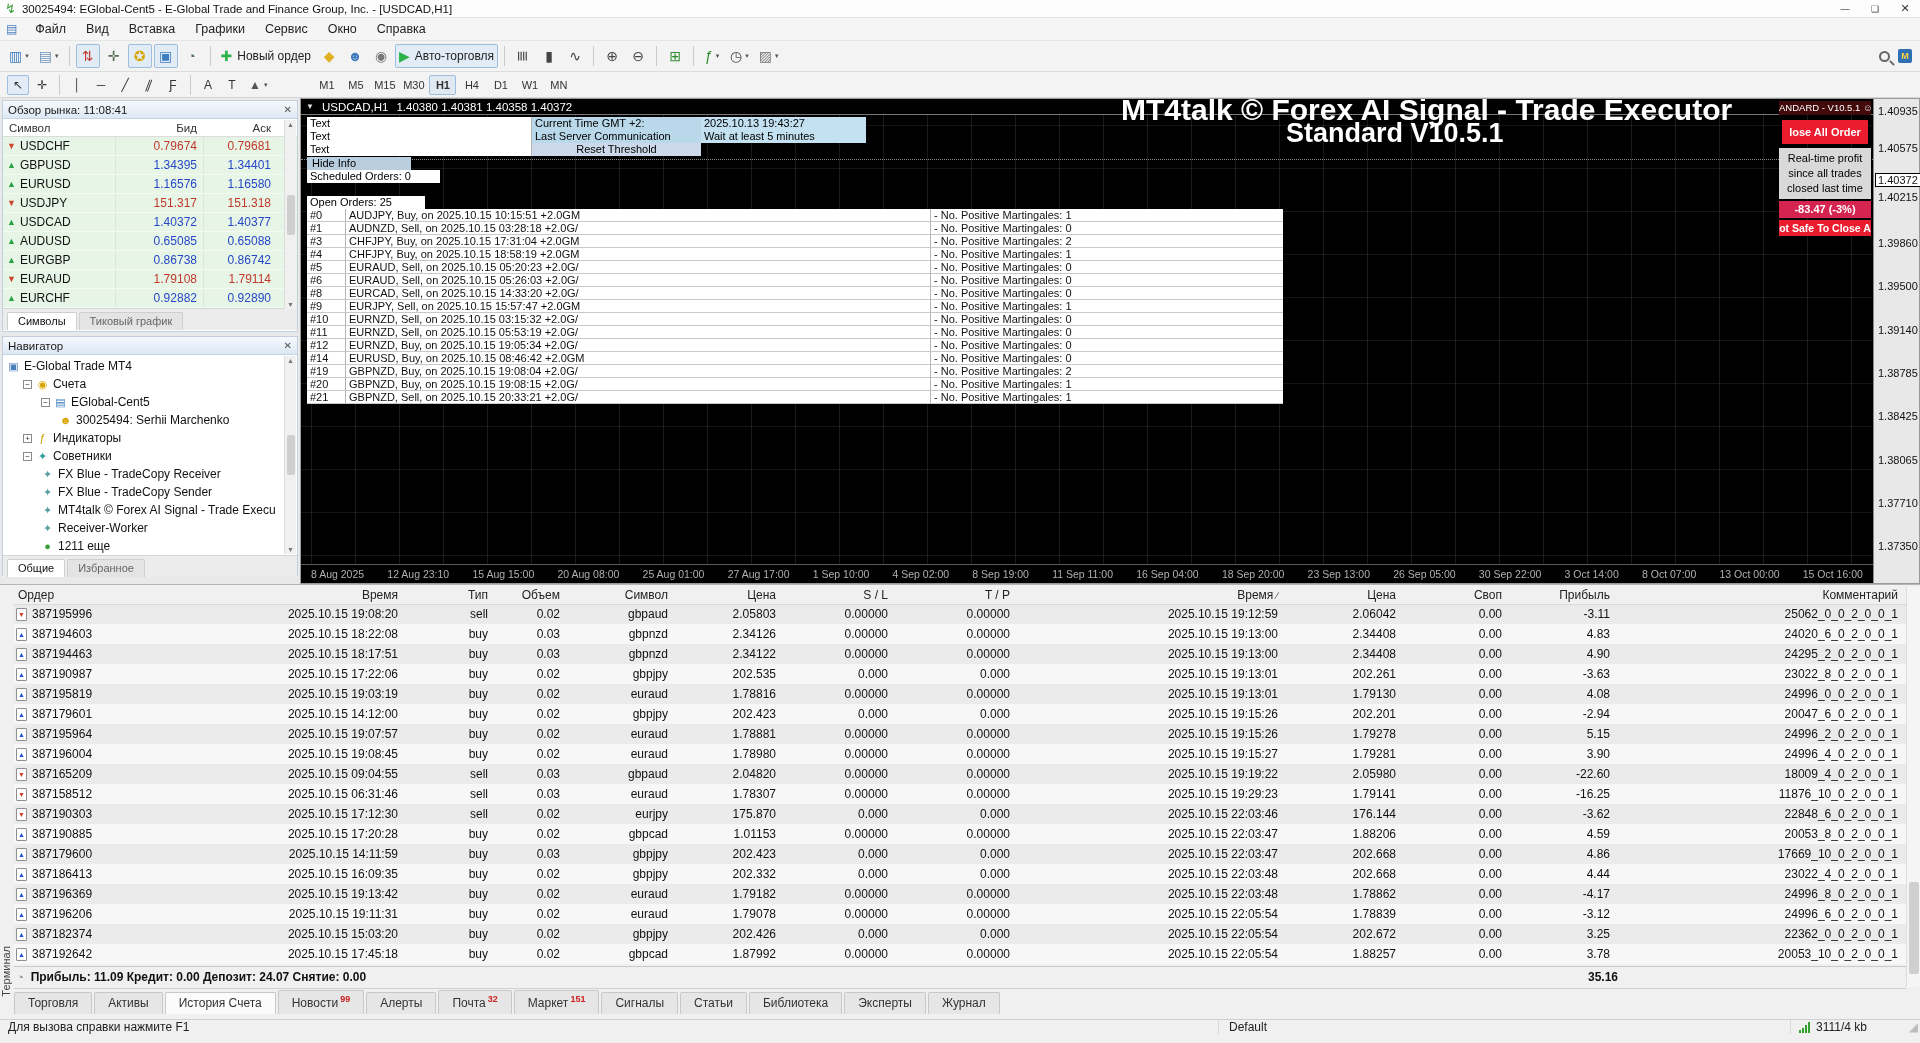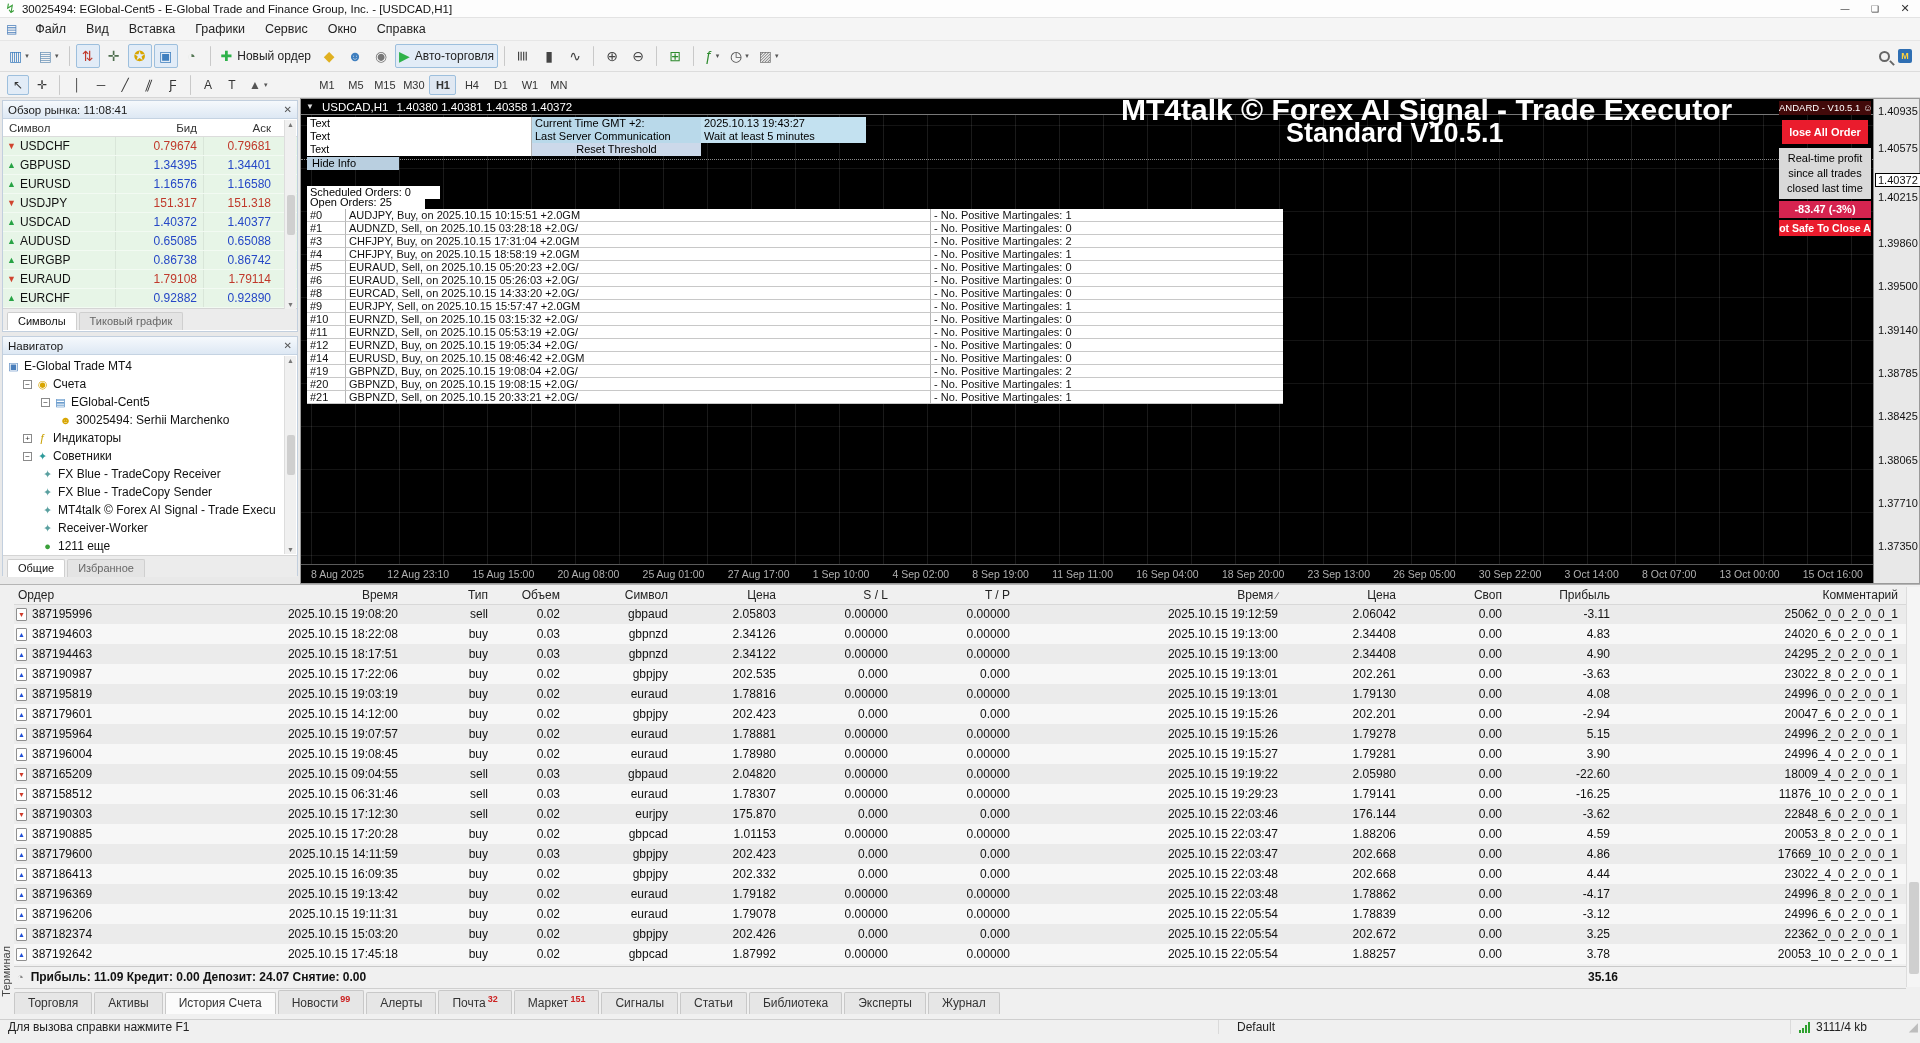--- a/index.html
+++ b/index.html
@@ -141,21 +141,21 @@
   .summary-total { position:absolute; right:288px; font-weight:bold; }
 
   .term-tabs { position:absolute; left:14px; right:14px; top:403px; height:26px; border-top:1px solid #cfcfcf; display:flex; align-items:flex-end; gap:2px; padding-top:10px; }
   .ttab { padding:3px 13px 4px; font-size:12px; color:#333; background:#e6e6e6; border:1px solid #c8c8c8; border-bottom:none; border-radius:2px 2px 0 0; white-space:nowrap; }
   .ttab.active { background:#fbfbfb; }
   .tbadge { color:#cc2222; font-size:9px; font-weight:bold; vertical-align:super; margin-left:2px; }
 
   
   .statusbar { position:absolute; left:0; right:0; bottom:0; height:24px; background:#f0f0f0; border-top:1px solid #cfcfcf; display:flex; align-items:flex-start; font-size:12px; color:#222; }
   .sb-help { flex:0 0 1218px; padding-left:8px; }
-  .sb-profile { flex:0 0 572px; border-left:1px solid #dadada; padding-left:18px; }
+  .sb-profile { flex:0 0 572px; border-left:1px solid #dadada; padding-left:10px; }
   .sb-conn { flex:1; border-left:1px solid #dadada; display:flex; align-items:center; gap:6px; padding-left:8px; }
   .sig-bars { display:flex; align-items:flex-end; gap:1px; height:11px; }
   .sig-bars i { width:2px; background:#2fa12f; display:block; }
   .sig-bars i:nth-child(1){height:3px}.sig-bars i:nth-child(2){height:5px}.sig-bars i:nth-child(3){height:8px}.sig-bars i:nth-child(4){height:11px}
   .size-grip { margin-left:auto; color:#bdbdbd; font-size:12px; padding-right:2px; }
 </style>
 </head>
 <body>
 
 <div class="titlebar">
@@ -628,23 +628,23 @@
       <div class="ov-row" style="top:31px;">
         <span class="ov-cell ov-white" style="width:225px;">Text</span>
         <span class="ov-cell ov-blue" style="width:169px;">Last Server Communication</span>
         <span class="ov-cell ov-blue2" style="width:165px;">Wait at least 5 minutes</span>
       </div>
       <div class="ov-row" style="top:44px;">
         <span class="ov-cell ov-white" style="width:225px;font-size:10.5px;">Text</span>
         <span class="ov-cell ov-reset" style="width:169px;">Reset Threshold</span>
       </div>
       <div class="ov-row" style="top:58px;">
-        <span class="ov-cell ov-hide" style="width:92px;">Hide Info</span>
+        <span class="ov-cell ov-hide" style="width:104px;">Hide Info</span>
       </div>
-      <div class="ov-row" style="top:71px;margin-top:16px;">
+      <div class="ov-row" style="top:71px;">
         <span class="ov-cell ov-white" style="width:133px;border-right:none;">Scheduled Orders: 0</span>
       </div>
       <div class="ov-row" style="top:97px;">
         <span class="ov-cell ov-white" style="width:118px;border-right:none;">Open Orders: 25</span>
       </div>
       <div>
 
           <div class="ord-row" style="top: 110px;">
             <span class="ord-idx">#0</span>
             <span class="ord-text">AUDJPY, Buy, on 2025.10.15 10:15:51 +2.0GM</span>

